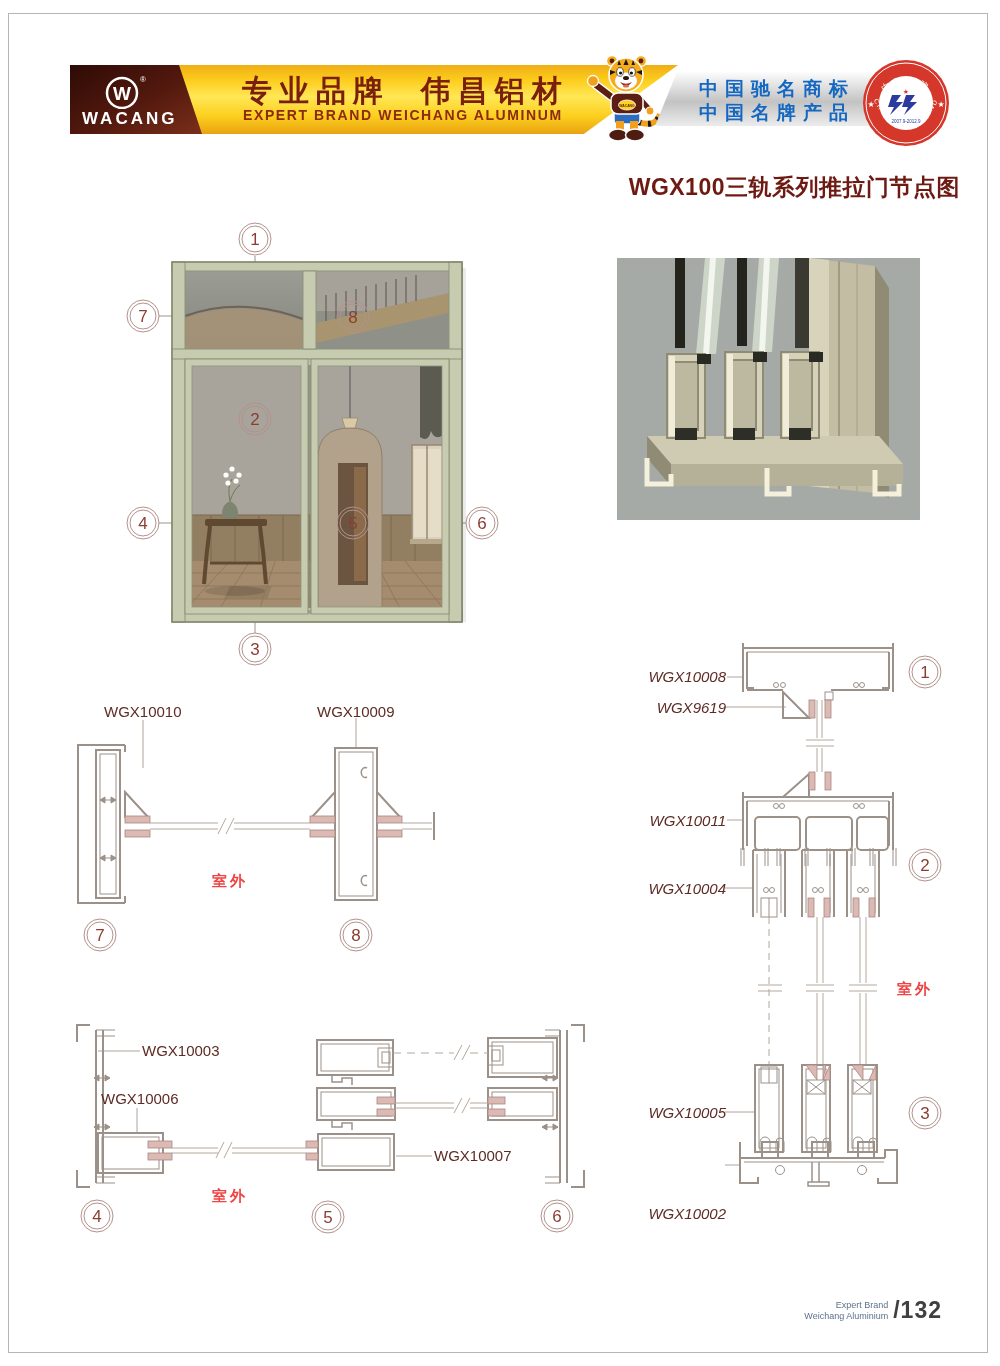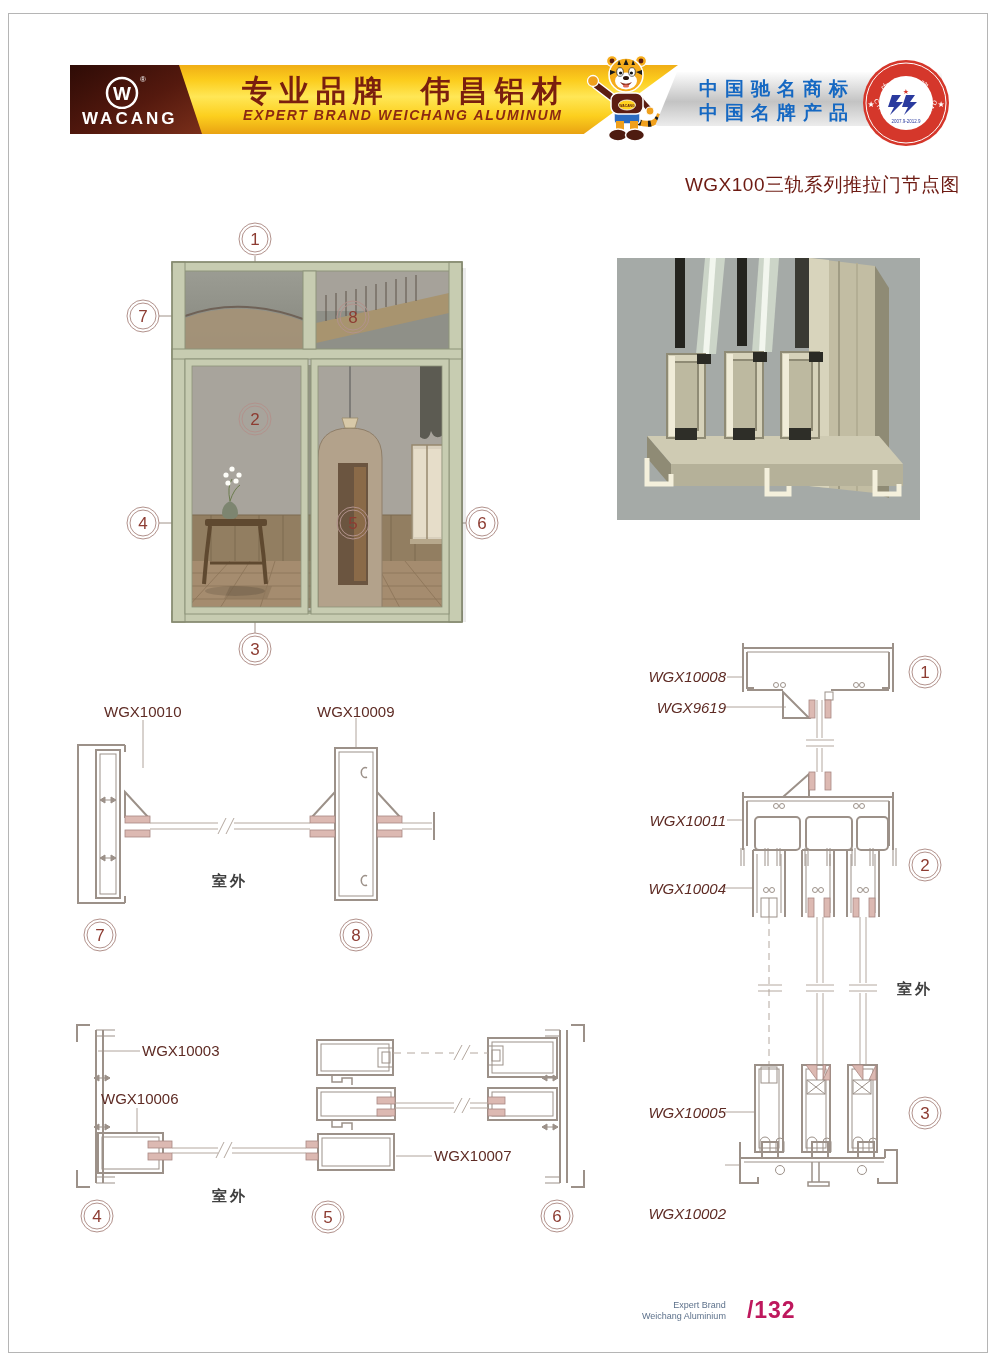--- a/index.html
+++ b/index.html
@@ -6,44 +6,44 @@
   #stage{position:relative;width:1000px;height:1366px;background:#fff;overflow:hidden;
          font-family:"Liberation Sans",sans-serif;}
   .abs{position:absolute;}
   
   #page-frame{left:8px;top:13px;width:978px;height:1338px;border:1px solid #b5b5b5;}
   
   #banner-yellow{left:70px;top:65px;width:592px;height:69px;
     background:linear-gradient(180deg,#f0ae16 0%,#fccd1d 22%,#ffe756 46%,#fccf1e 74%,#e9a312 100%);
     clip-path:polygon(0 0,100% 0,84.5% 100%,0 100%);padding-left:16px;}
   #slogan-cn{left:172px;top:6px;font-size:30px;font-weight:bold;color:#7a1f0e;letter-spacing:7px;white-space:pre;}
-  #slogan-en{left:173px;top:42px;font-size:14px;font-weight:bold;color:#8c2a12;letter-spacing:1.6px;font-style:italic;}
+  #slogan-en{left:173px;top:42px;font-size:14px;font-weight:bold;color:#8c2a12;letter-spacing:1.6px;}
   #brand-block{left:70px;top:65px;width:132px;height:69px;
     background:linear-gradient(150deg,#2e0b06 0%,#54190e 55%,#7a2f1a 100%);
     clip-path:polygon(0 0,109px 0,132px 100%,0 100%);}
   #brand-name{left:12px;top:44px;font-size:17px;font-weight:bold;color:#fff;letter-spacing:3px;}
   #honor-bar{left:655px;top:72px;width:287px;height:54px;
     background:linear-gradient(180deg,#fdfdfd 0%,#c3c3c3 55%,#ececec 100%);
     clip-path:polygon(22px 0,100% 0,100% 100%,0 100%);border-radius:4px;}
   .honor-line{position:absolute;left:44px;font-size:19px;font-weight:bold;color:#1568c2;letter-spacing:7px;white-space:nowrap;}
   #honor1{top:4px;} #honor2{top:28px;}
-  #page-title{left:560px;top:172px;width:400px;text-align:right;font-size:19px;font-weight:normal;color:#6d1a12;letter-spacing:0.5px;}
+  #page-title{left:560px;top:172px;width:400px;text-align:right;font-size:23px;font-weight:bold;color:#6d1a12;letter-spacing:0.5px;}
   
   .plabel{font-size:15px;color:#5e2b24;white-space:nowrap;}
   .plabel.r{width:92px;text-align:right;font-style:italic;}
-  .outdoor{font-size:15px;font-weight:bold;color:#404040;letter-spacing:3px;}
+  .outdoor{font-size:15px;font-weight:bold;color:#ef4444;letter-spacing:3px;}
   
   .co{transform:translate(-50%,-50%);width:33px;height:33px;border:1px solid #b2928c;border-radius:50%;
       display:flex;align-items:center;justify-content:center;box-sizing:border-box;}
   .co-i{width:25px;height:25px;border:1px solid #b2928c;border-radius:50%;display:flex;align-items:center;
         justify-content:center;font-size:17px;color:#8d3c32;}
   
-  #footer{left:642px;top:1297px;width:300px;display:flex;justify-content:flex-start;align-items:center;gap:21px;}
+  #footer{left:642px;top:1297px;width:300px;display:flex;justify-content:flex-end;align-items:center;gap:5px;}
   #footer-small{text-align:right;font-size:9px;color:#5d718b;line-height:1.2;}
-  #footer-page{font-size:23px;font-weight:bold;color:#be185d;letter-spacing:1px;}
+  #footer-page{font-size:23px;font-weight:bold;color:#404040;letter-spacing:1px;}
   svg{display:block;}
 </style>
 </head>
 <body>
 
 <div id="stage">
   <div class="abs" id="page-frame"></div>
 
   <div class="abs" id="banner-yellow">
     <div class="abs" id="slogan-cn">专业品牌  伟昌铝材</div>

